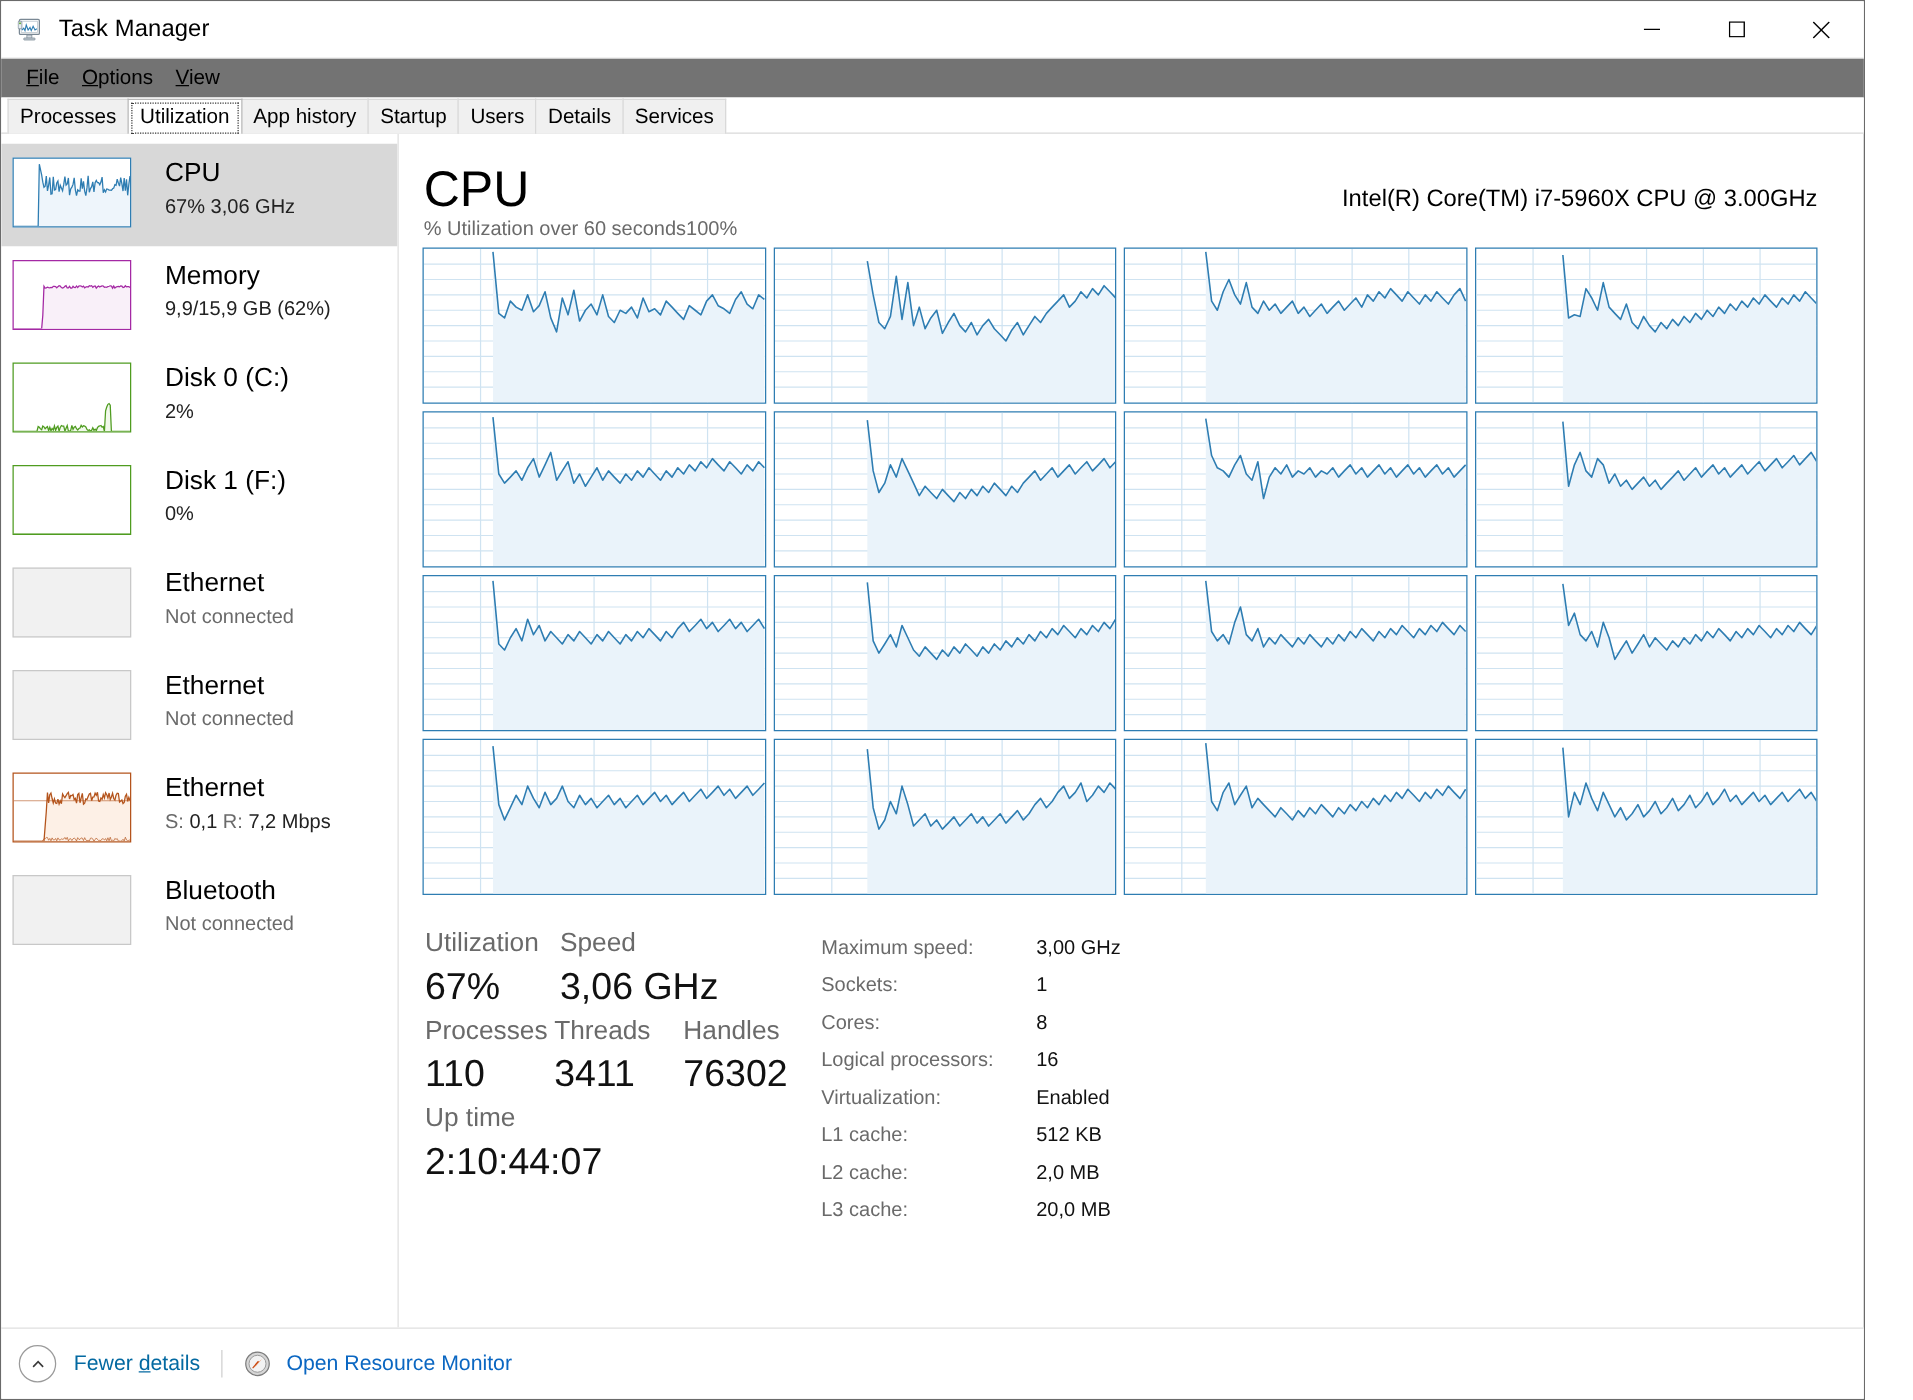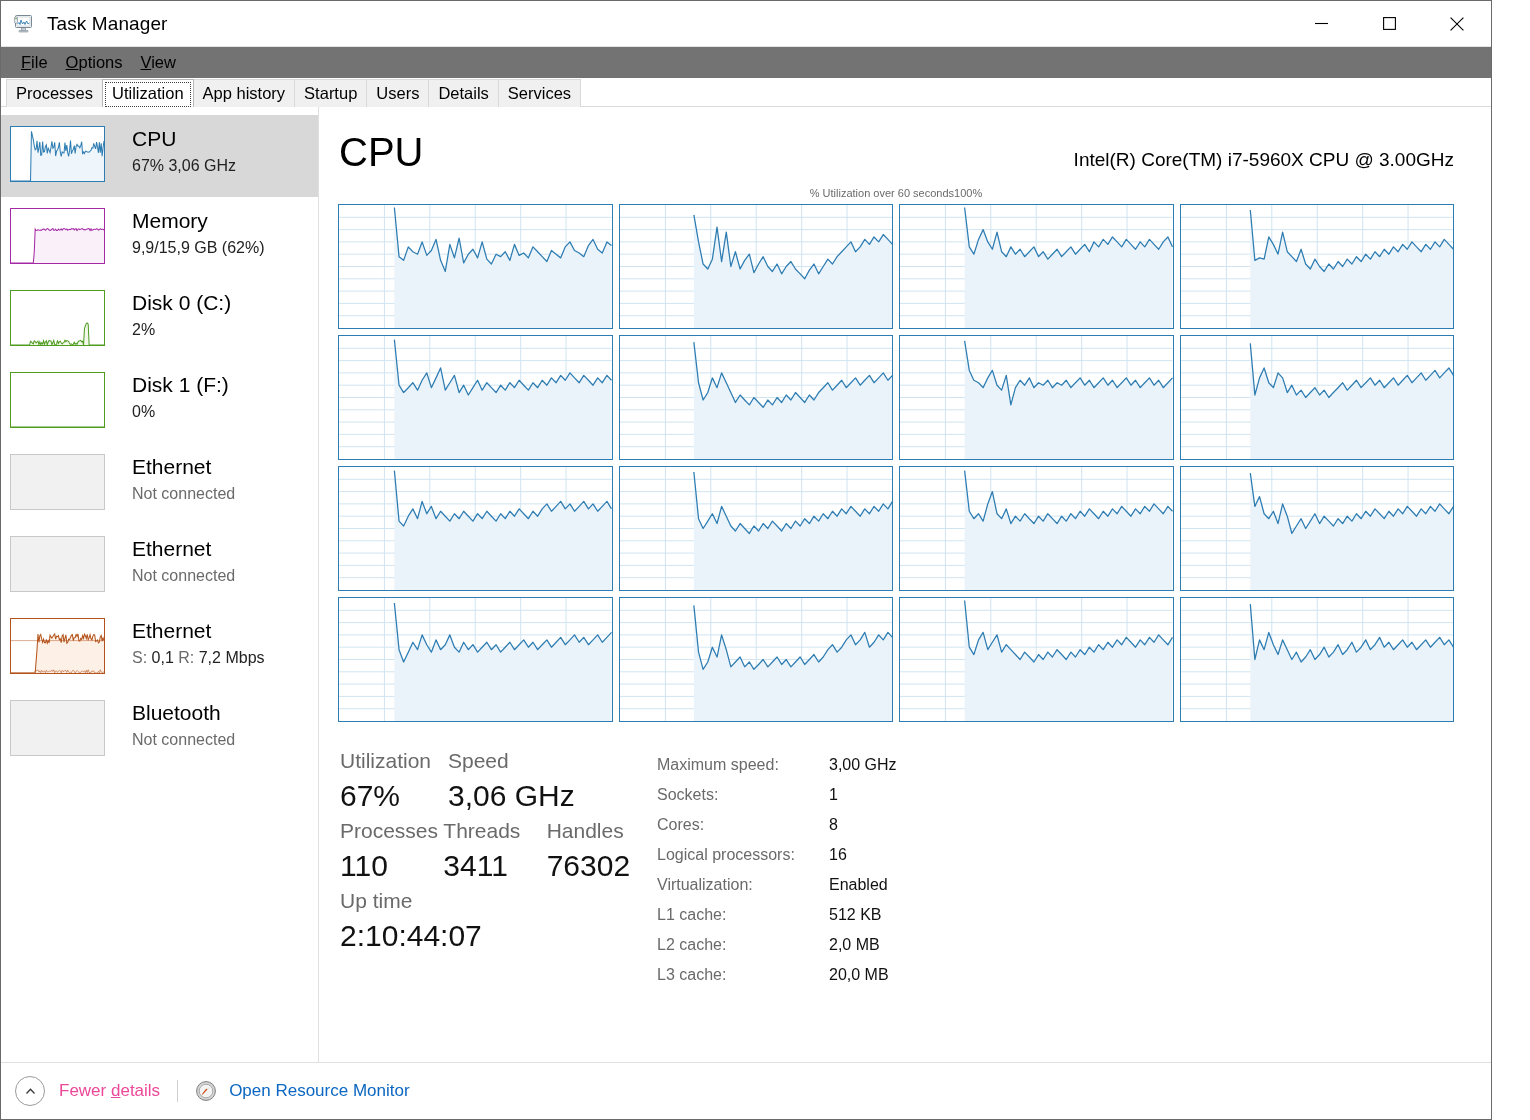--- a/index.html
+++ b/index.html
@@ -132,23 +132,23 @@
     min-width: 0;
     display: flex; flex-direction: column;
   }
   .main-head {
     display: flex; align-items: baseline; justify-content: space-between;
     padding: 0 0 0 1px;
   }
   .main-title { font-size: 40px; color: #000; line-height: 46px; }
   .cpu-model { font-size: 19px; color: #000; }
   .graph-caption {
-    display: flex; justify-content: center; align-items: flex-end;
-    margin-top: 12px; padding: 0 1px 5px 1px;
-    font-size: 11px; color: #6a6a6a;
+    display: flex; justify-content: flex-start; align-items: flex-end;
+    padding: 0 1px 5px 1px;
+    font-size: 16px; color: #6a6a6a;
   }
 
   
   .grid {
     display: grid;
     grid-template-columns: repeat(4, 1fr);
     grid-template-rows: repeat(4, 1fr);
     gap: 6px 6px;
     height: 518px; flex: 0 0 518px;
   }
@@ -182,21 +182,21 @@
     border-top: 1px solid #e0e0e0;
     background: #fff;
   }
   .chev-btn {
     width: 30px; height: 30px; border-radius: 50%;
     border: 1px solid #9b9b9b; background: #fff;
     display: flex; align-items: center; justify-content: center;
     cursor: default; flex: 0 0 30px;
   }
   .fewer {
-    font-size: 17px; color: #ec4899; margin-left: 14px; cursor: default;
+    font-size: 17px; color: #0369a1; margin-left: 14px; cursor: default;
   }
   .fewer u { text-decoration: underline; }
   .fdiv { width: 1px; height: 22px; background: #cfcfcf; margin: 0 17px; }
   .res-icon { width: 22px; height: 22px; flex: 0 0 22px; }
   .res-link {
     font-size: 17px; color: #0b67c2; margin-left: 12px; cursor: default;
   }
 </style>
 </head>
 <body>

